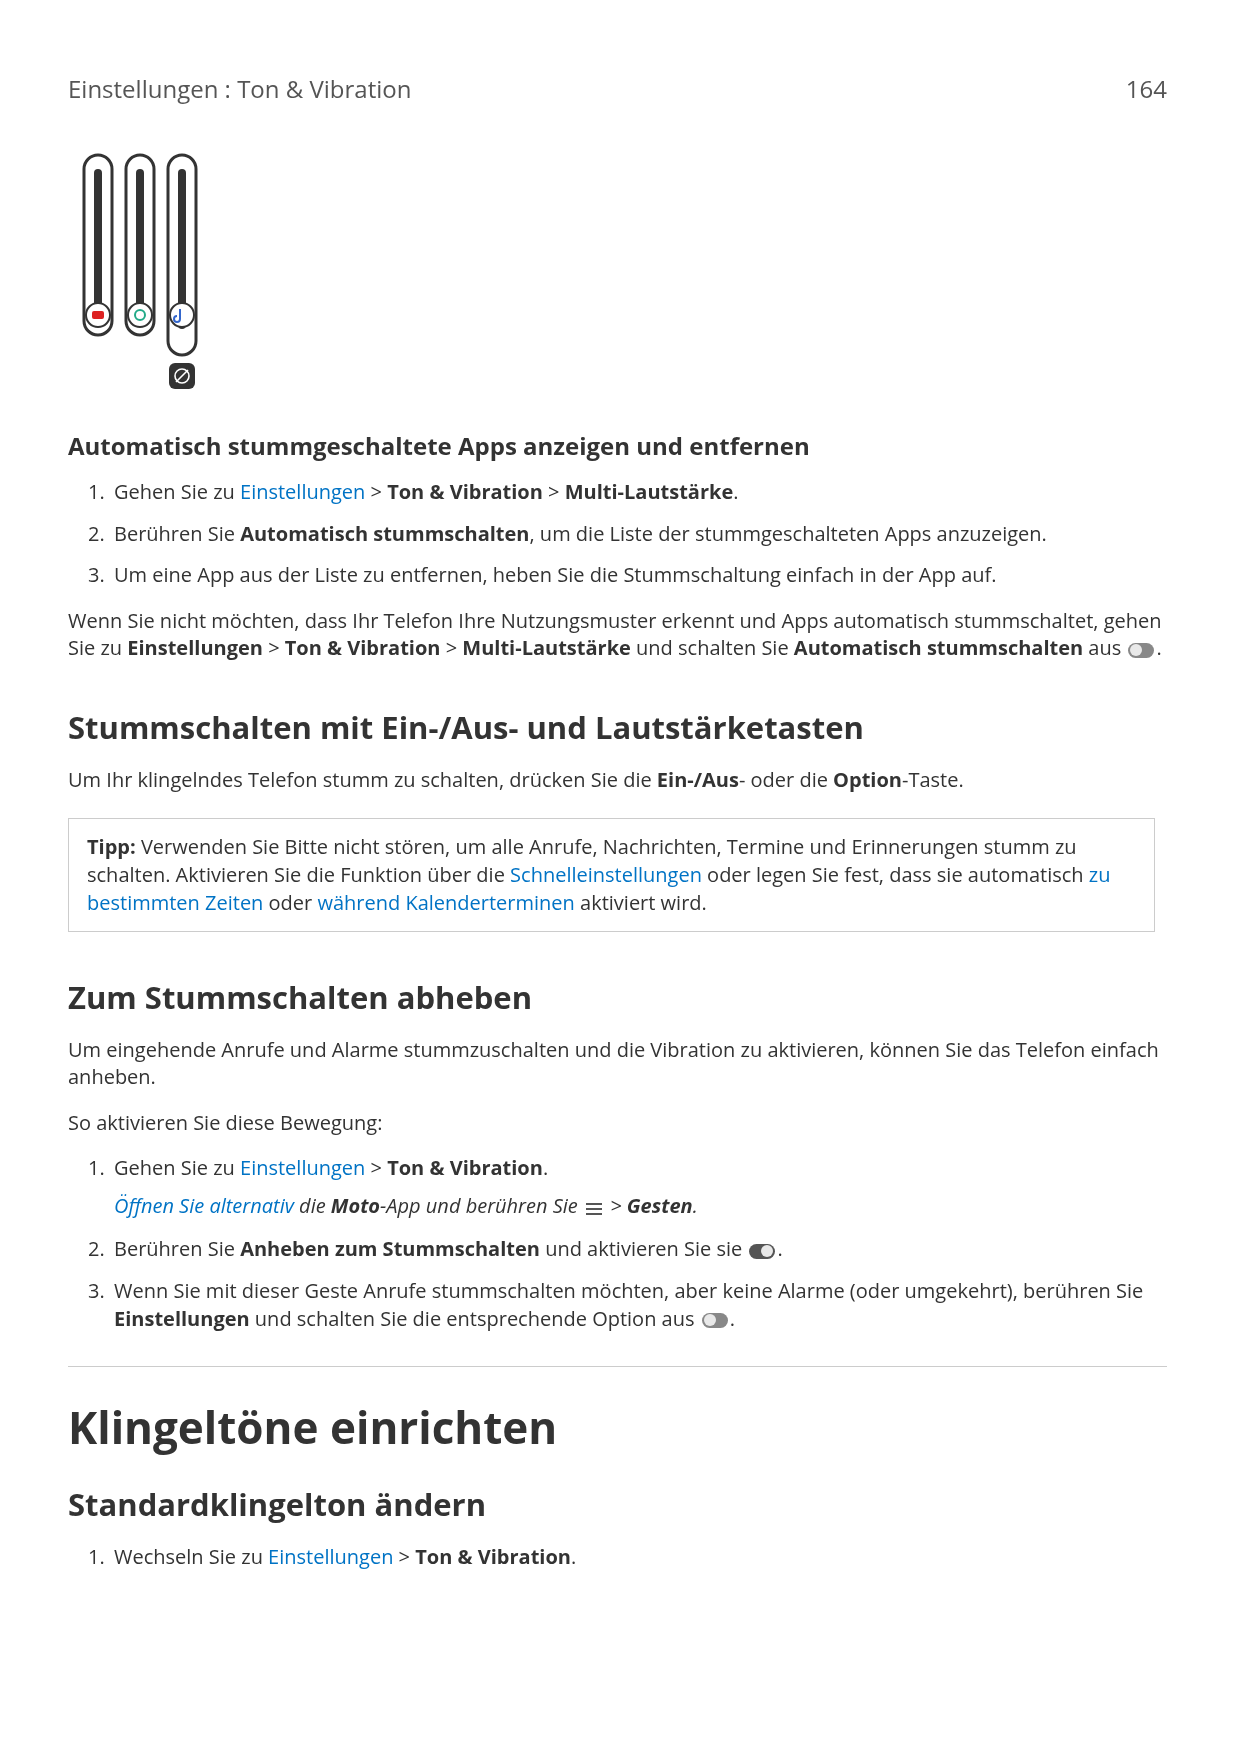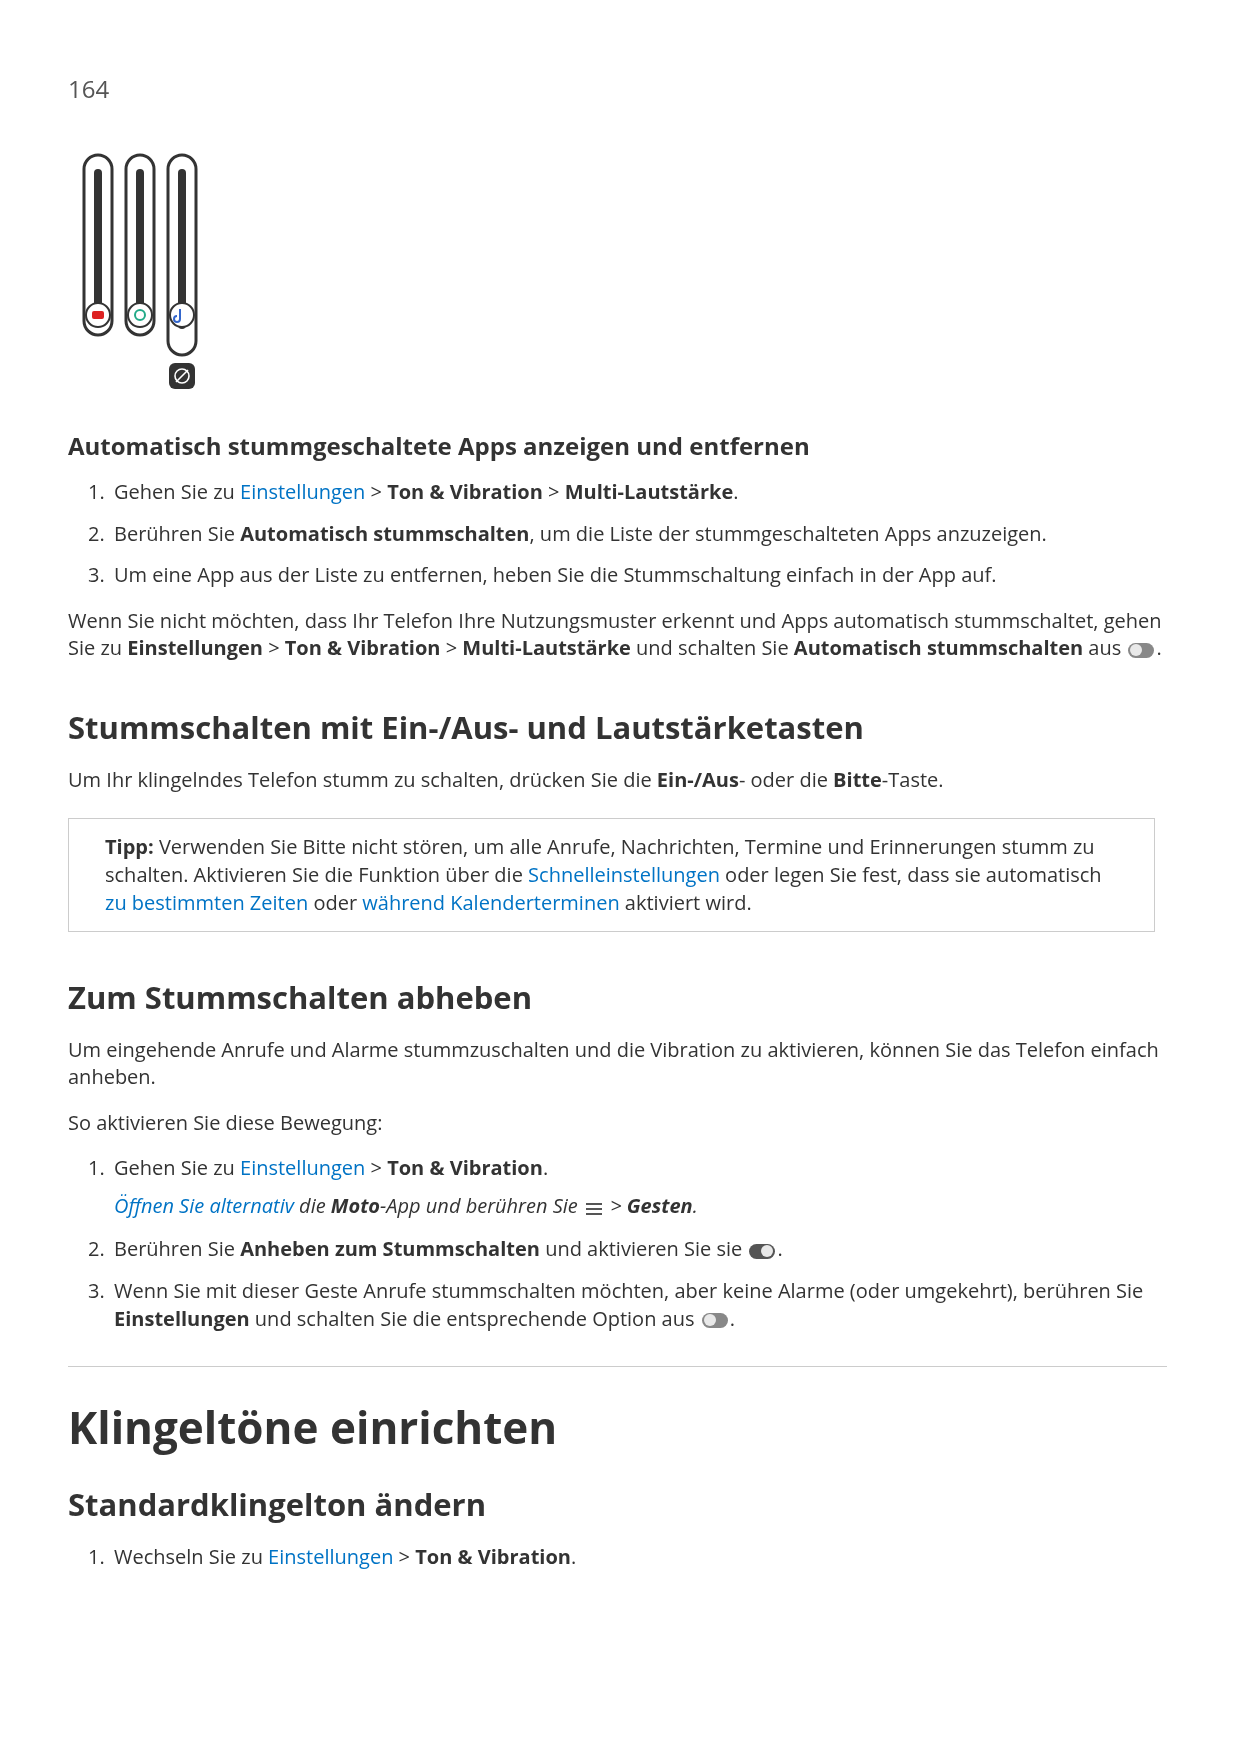--- a/index.html
+++ b/index.html
@@ -77,21 +77,21 @@
 
   h1.main-head {
     font-size: 44px;
     font-weight: 700;
     color: #333;
     margin: 30px 0 26px 0;
   }
 
   .tip-box {
     border: 1px solid #ccc;
-    padding: 14px 36px;
+    padding: 14px 18px;
     margin: 24px 12px 16px 0;
     font-size: 20px;
     line-height: 1.4;
     color: #333;
   }
 
   .toggle-icon {
     display: inline-block;
     width: 26px;
     height: 15px;
@@ -138,20 +138,21 @@
     line-height: 1.38;
     font-style: italic;
   }
 </style>
 </head>
 <body>
 
 <div class="page">
 
   <div class="header-row">
+    <span class="breadcrumb">Einstellungen : Ton &amp; Vibration</span>
     <span class="page-num">164</span>
   </div>
 
   <div class="device-image">
     <svg width="150" height="250" viewBox="0 0 150 250">
 
       <g>
         <rect x="8" y="10" width="28" height="180" rx="14" fill="#fff" stroke="#333" stroke-width="3"></rect>
         <rect x="18" y="24" width="8" height="140" rx="4" fill="#333"></rect>
         <circle cx="22" cy="170" r="12" fill="#fff" stroke="#333" stroke-width="2"></circle>
@@ -194,21 +195,21 @@
     <li>Um eine App aus der Liste zu entfernen, heben Sie die Stummschaltung einfach in der App auf.</li>
   </ol>
 
   <p class="body">
     <span>Wenn Sie nicht möchten, dass Ihr Telefon Ihre Nutzungsmuster erkennt und Apps automatisch stummschaltet, gehen Sie zu </span><strong>Einstellungen</strong><span> &gt; </span><strong>Ton &amp; Vibration</strong><span> &gt; </span><strong>Multi-Lautstärke</strong><span> und schalten Sie </span><strong>Automatisch stummschalten</strong><span> aus </span><span class="toggle-icon off"></span><span>.</span>
   </p>
 
   <h2 class="section-head">Stummschalten mit Ein-/Aus- und Lautstärketasten</h2>
 
   <p class="body">
-    <span>Um Ihr klingelndes Telefon stumm zu schalten, drücken Sie die </span><strong>Ein-/Aus</strong><span>- oder die </span><strong>Bitte</strong><span>-Taste.</span>
+    <span>Um Ihr klingelndes Telefon stumm zu schalten, drücken Sie die </span><strong>Ein-/Aus</strong><span>- oder die </span><strong>Option</strong><span>-Taste.</span>
   </p>
 
   <div class="tip-box">
     <strong>Tipp:</strong><span> Verwenden Sie Bitte nicht stören, um alle Anrufe, Nachrichten, Termine und Erinnerungen stumm zu schalten. Aktivieren Sie die Funktion über die </span><a class="link">Schnelleinstellungen</a><span> oder legen Sie fest, dass sie automatisch </span><a class="link">zu bestimmten Zeiten</a><span> oder </span><a class="link">während Kalenderterminen</a><span> aktiviert wird.</span>
   </div>
 
   <h2 class="section-head">Zum Stummschalten abheben</h2>
 
   <p class="body">Um eingehende Anrufe und Alarme stummzuschalten und die Vibration zu aktivieren, können Sie das Telefon einfach anheben.</p>
   <p class="body">So aktivieren Sie diese Bewegung:</p>

